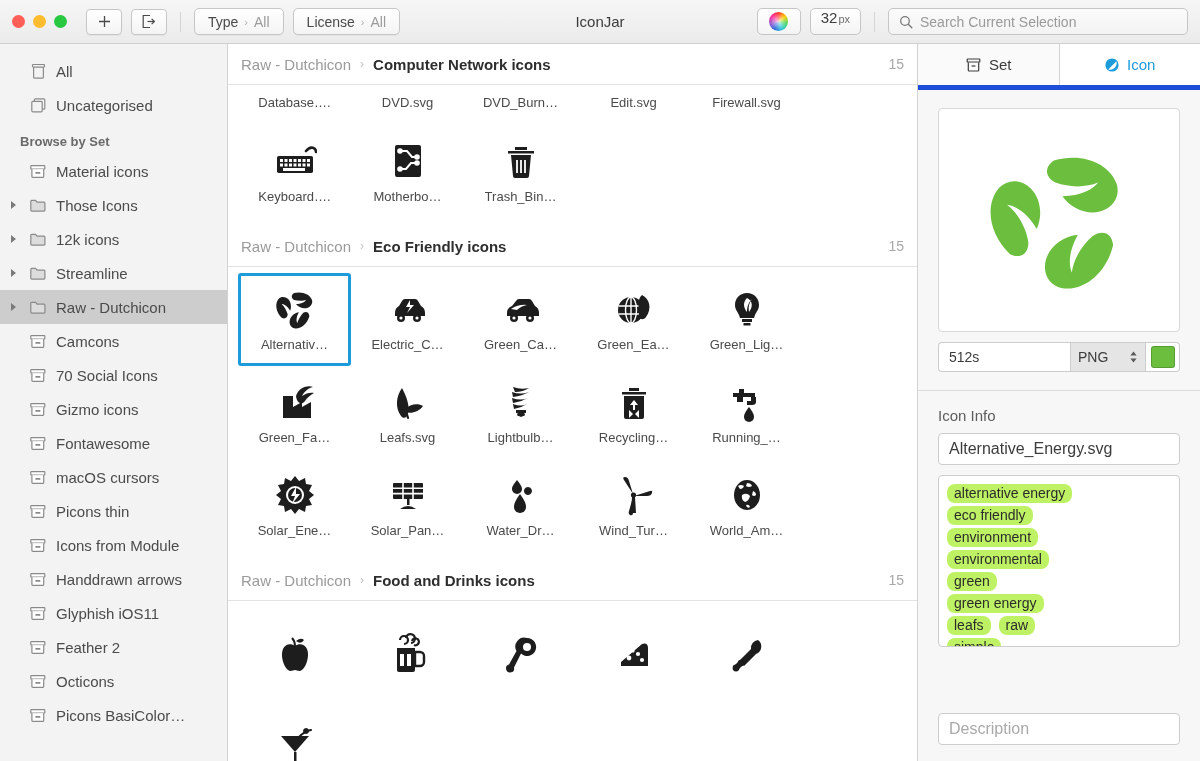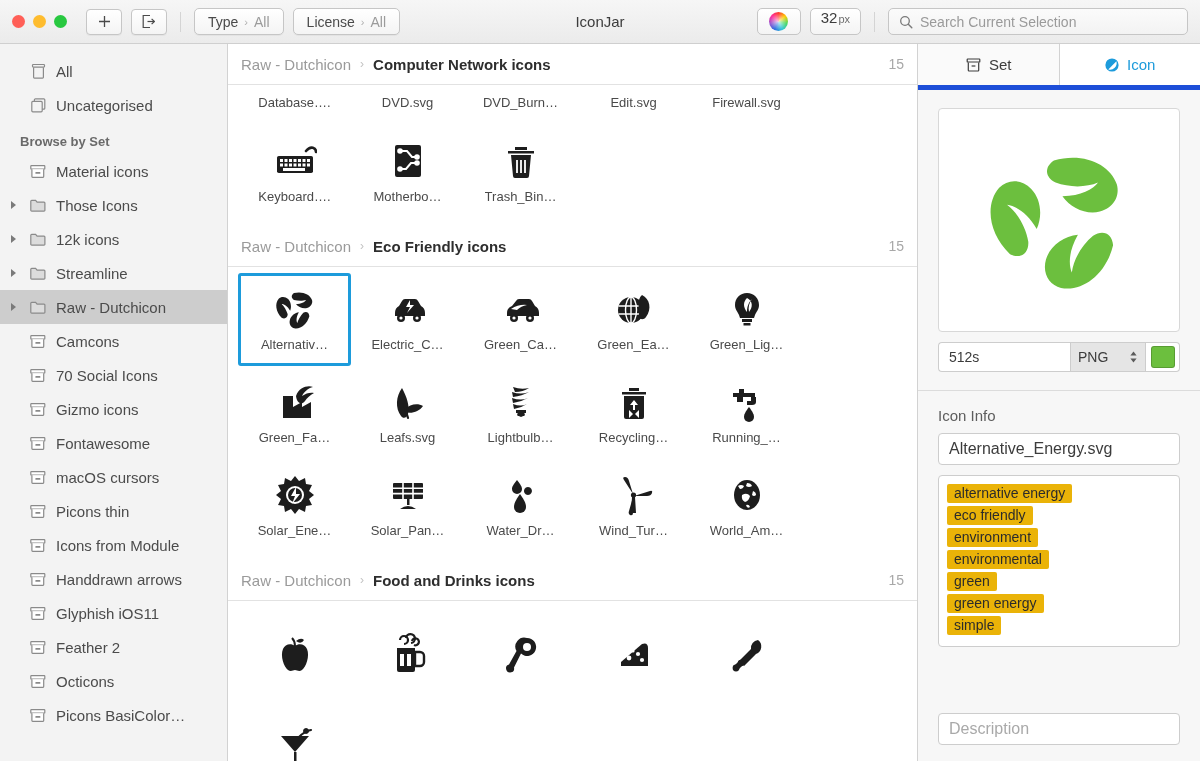--- a/index.html
+++ b/index.html
@@ -166,22 +166,22 @@
     margin: 0 20px; height: 32px; background: #ffffff; border: 1px solid #cdcdcd; border-radius: 4px;
     display: flex; align-items: center; padding: 0 10px; font-size: 16px; color: #3c3c3c;
   }
   .field.placeholder { color: #a9a9a9; }
   .tags-box {
     margin: 10px 20px 0 20px; background: #ffffff; border: 1px solid #cdcdcd; border-radius: 4px;
     padding: 8px 8px 9px 8px; display: flex; flex-wrap: wrap; gap: 3px 8px; align-content: flex-start;
     height: 172px; overflow: hidden;
   }
   .tag {
-    background: #eab308; color: #2b2b2b; font-size: 14px;
-    padding: 1px 7px 2px 7px; border-radius: 2px; white-space: nowrap;
+    background: #bef264; color: #2b2b2b; font-size: 14px;
+    padding: 1px 7px 2px 7px; border-radius: 8px; white-space: nowrap;
   }
   .tag-row { display: flex; gap: 8px; width: 100%; }
   .desc-wrap { margin-top: auto; padding-bottom: 16px; }
 </style>
 </head>
 <body>
 
 <div class="window">
 
   <div class="toolbar">
@@ -907,20 +907,24 @@
           <div class="tag-row">
             <span class="tag">environmental</span>
           </div>
           <div class="tag-row">
             <span class="tag">green</span>
           </div>
           <div class="tag-row">
             <span class="tag">green energy</span>
           </div>
           <div class="tag-row">
+            <span class="tag">leafs</span>
+            <span class="tag">raw</span>
+          </div>
+          <div class="tag-row">
             <span class="tag">simple</span>
           </div>
         </div>
 
       <div class="desc-wrap">
         <div class="field placeholder">
           <span>Description</span>
         </div>
       </div>
     </div>

